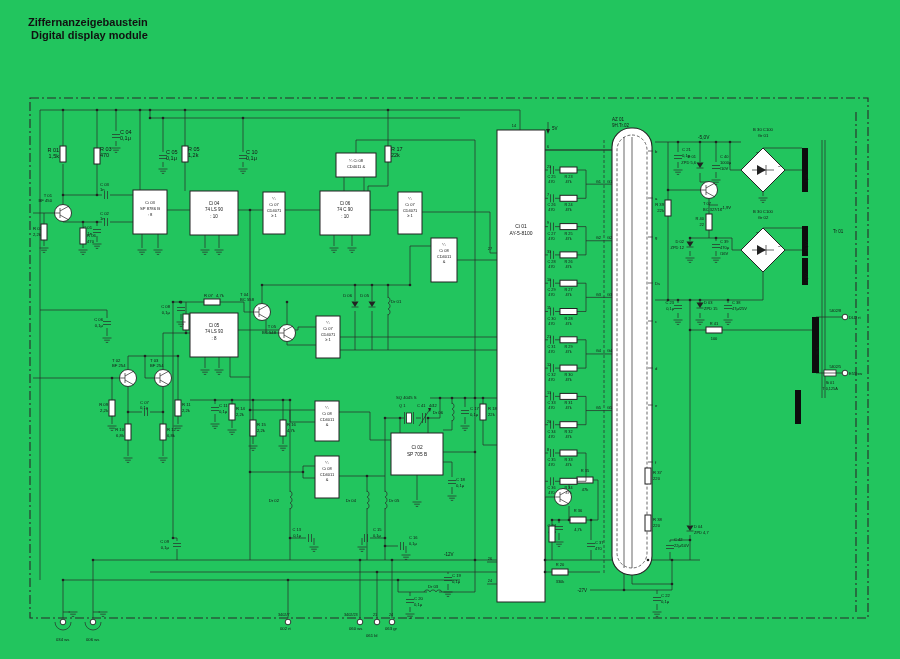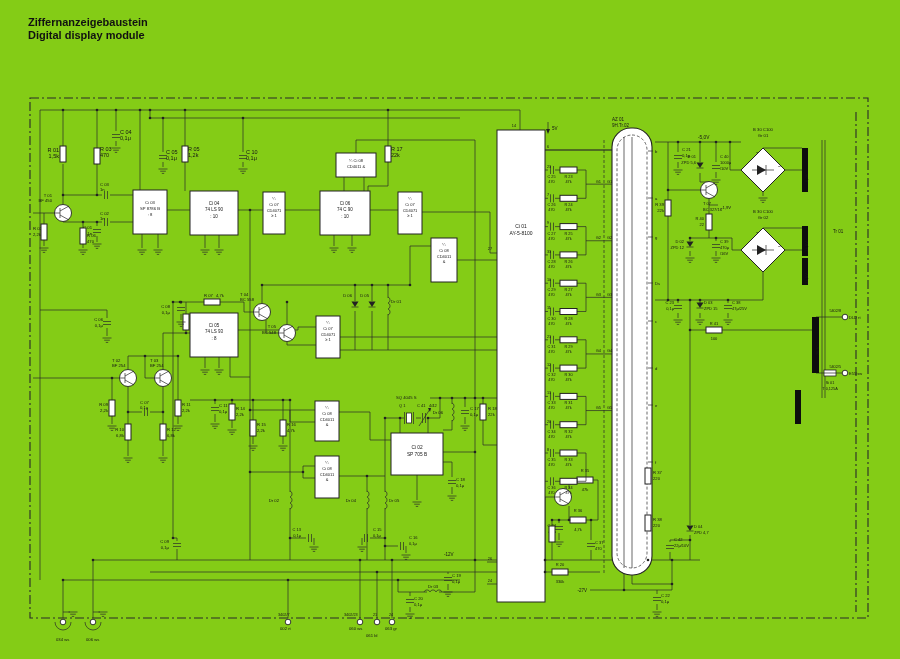--- a/index.html
+++ b/index.html
@@ -1,17 +1,17 @@
 <!DOCTYPE html>
 <html><head>
 <meta charset="utf-8">
 <style>
   html,body{margin:0;padding:0;background:#fff;}
-  #page{position:relative;width:900px;height:659px;background:#84cc16;overflow:hidden;
-        font-family:"Liberation Sans",sans-serif;}
+  #page{position:relative;width:900px;height:659px;background:#22c55e;overflow:hidden;
+        font-family:"Liberation Sans",sans-serif;text-align:right;}
   #title{position:absolute;left:28px;top:16px;font-weight:bold;font-size:11px;
          line-height:13px;color:#111;white-space:pre;}
   svg{position:absolute;left:0;top:0;}
   svg text{font-family:"Liberation Sans",sans-serif;fill:#161616;}
   .w{stroke:#24242 4;}
   path.w,line.w{stroke:#2a2a2a;stroke-width:.7;fill:none;}
   .bx{fill:#fff;stroke:#222;stroke-width:1;}
   .dash{stroke:#2a2a2a;stroke-width:1.1;fill:none;stroke-dasharray:9 3 2 3;}
   .dash2{stroke:#2a2a2a;stroke-width:.7;fill:none;stroke-dasharray:3 2;}
   .bar{fill:#0d0d0d;stroke:none;}

